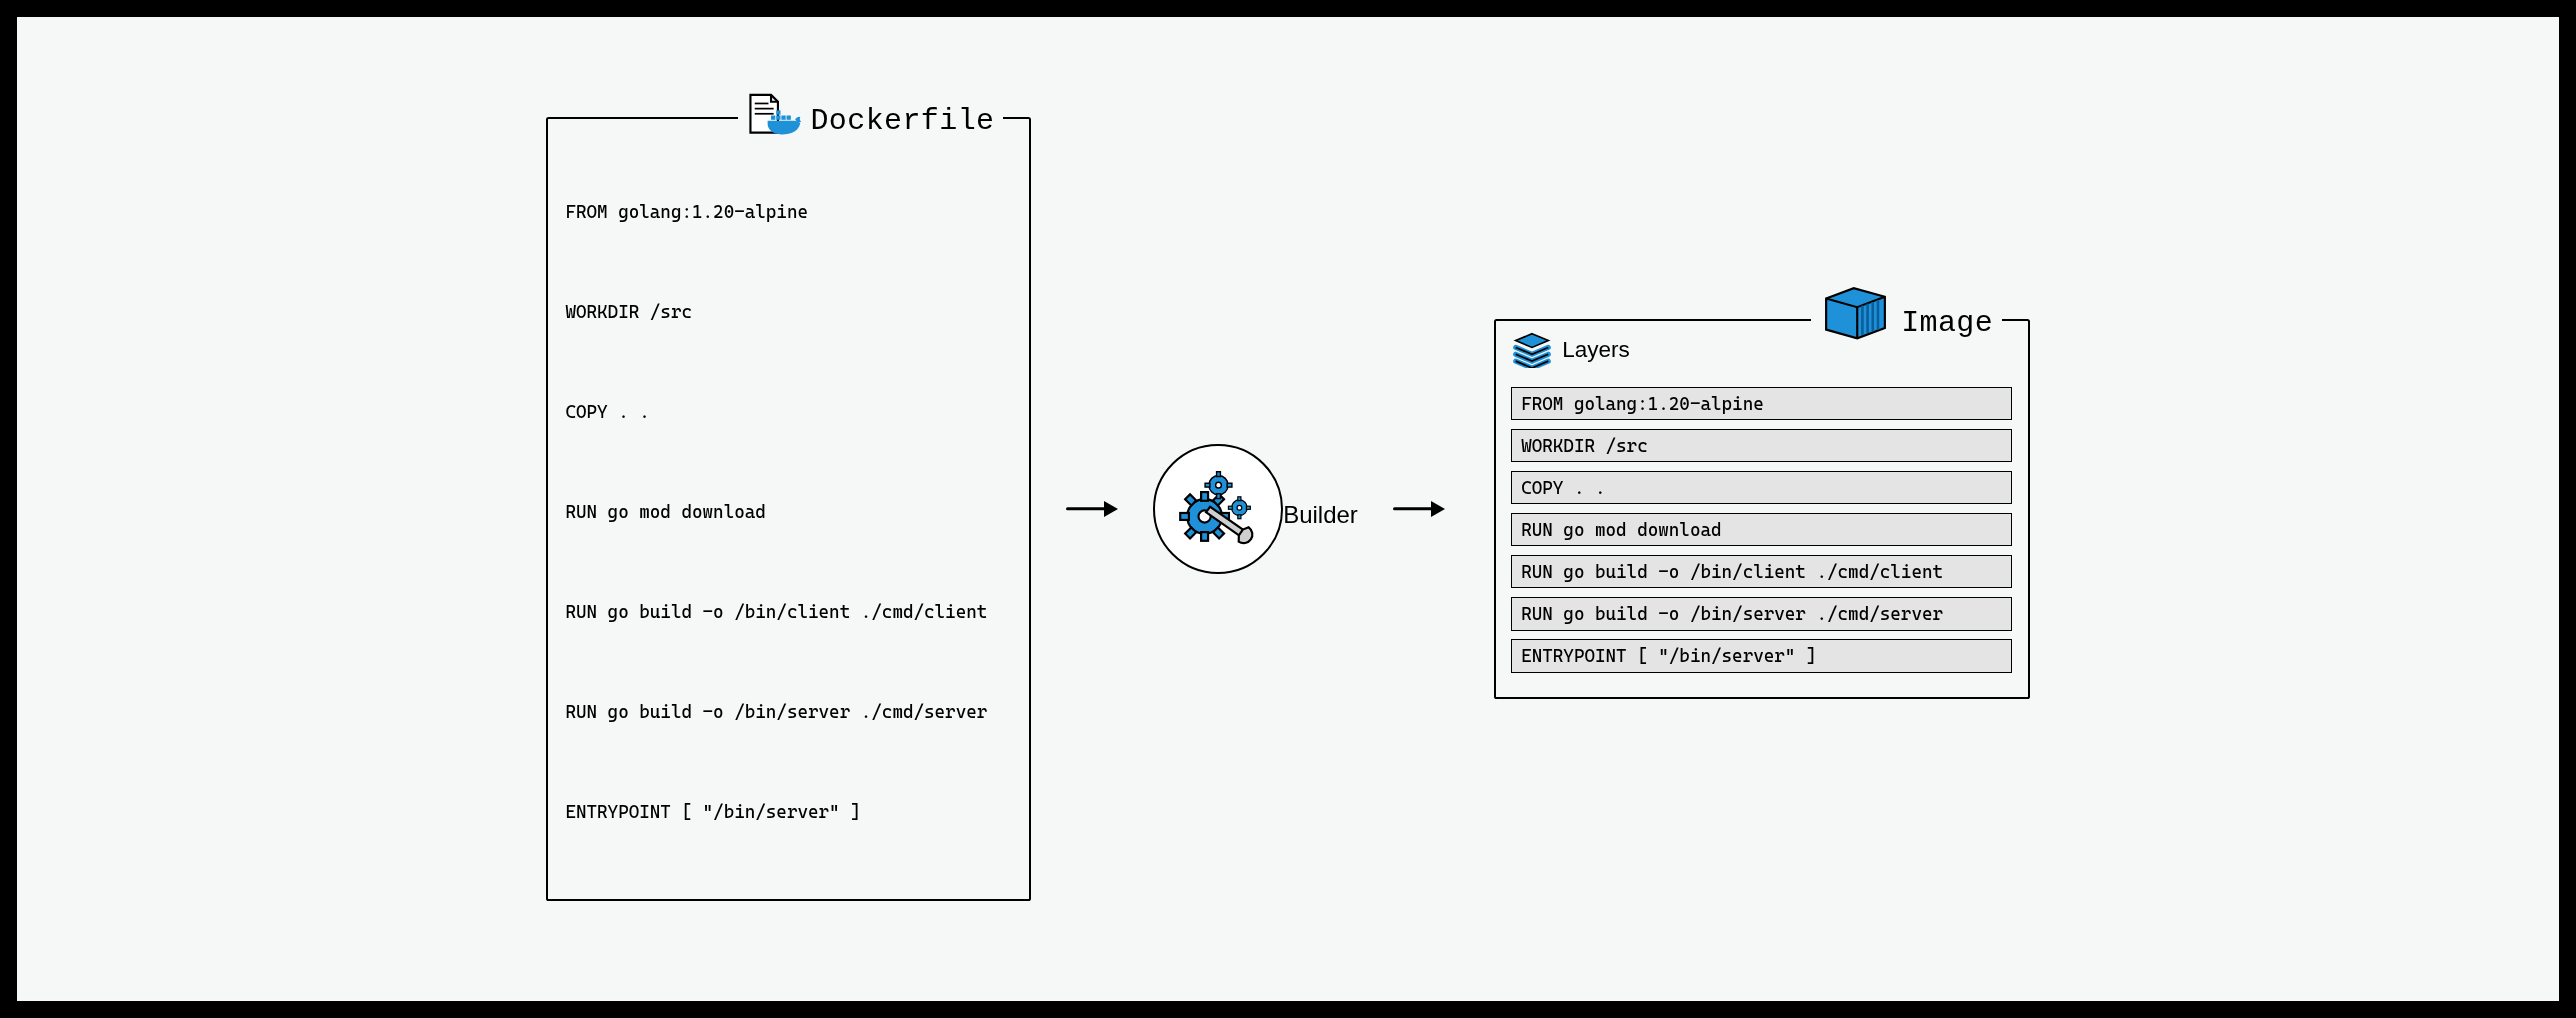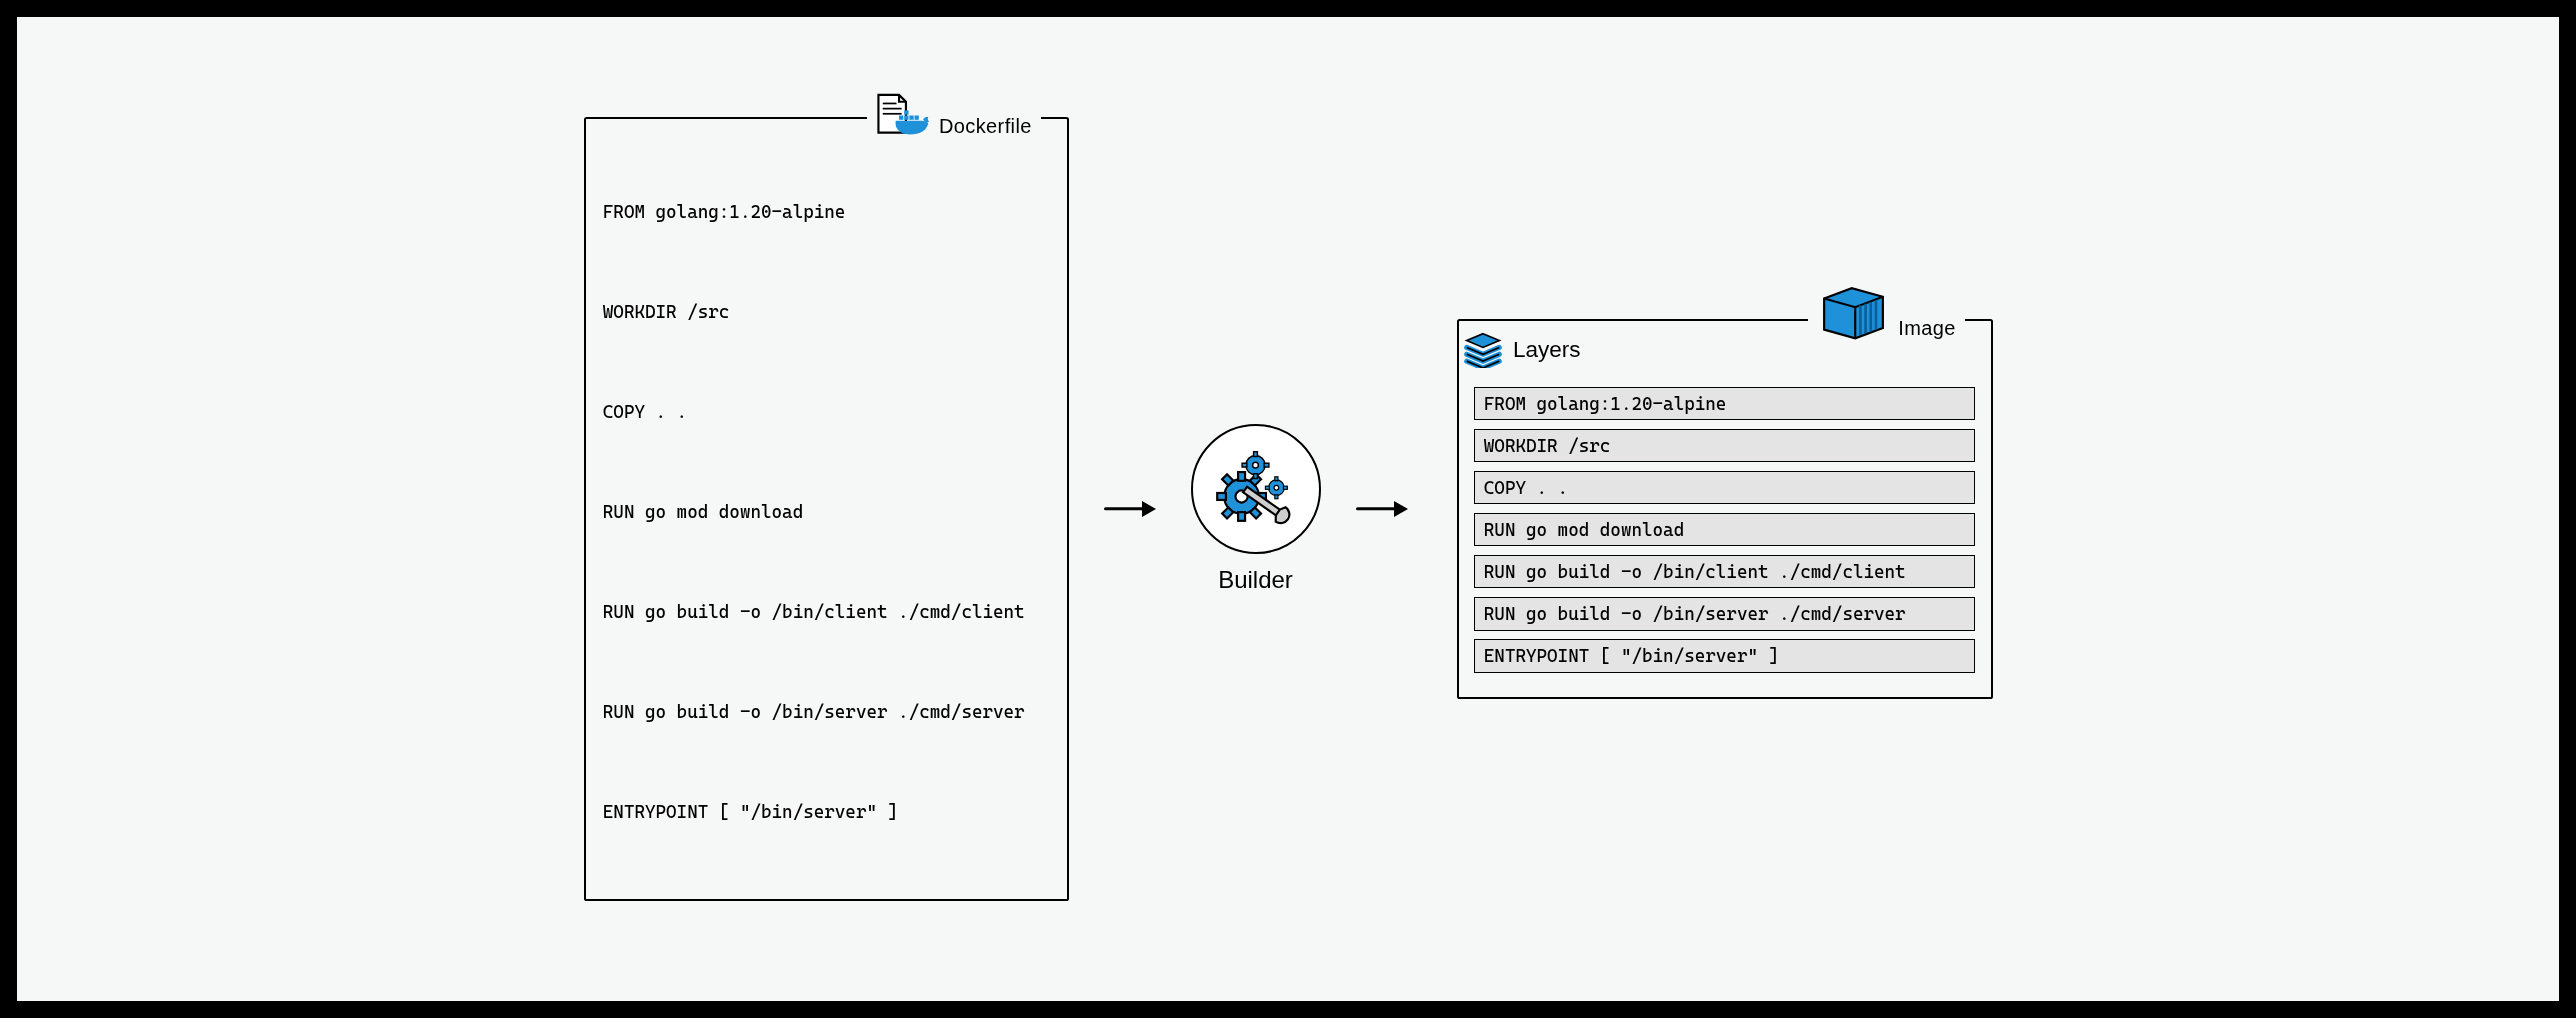--- a/index.html
+++ b/index.html
@@ -37,59 +37,59 @@
   .panel-legend {
     position: absolute;
     top: -26px;
     display: flex;
     align-items: flex-end;
     gap: 8.7px;
     background: #f6f7f7;
     padding: 0 8.7px;
   }
   .panel-legend .label {
-    font-size: 20px;
-    font-family: Liberation Sans, sans-serif;
+    font-size: 30px;
+    font-family: Liberation Mono, monospace;
     letter-spacing: 0.4px;
   }
 
   
   .dockerfile-panel { width: 485px; }
   .dockerfile-panel .panel-legend { right: 26px; }
   .dockerfile-lines {
     font-size: 18px;
     line-height: 1.15;
     white-space: pre;
   }
   .dockerfile-lines .line { margin: 19px 1.7px; }
 
   
   .image-panel { width: 536px; padding-top: 57px; margin-left: 14px; }
   .image-panel .panel-legend { right: 26px; top: -38px; }
   .layers-header {
     position: absolute;
-    top: 10.4px; left: 4px;
+    top: 10.4px; left: 16px;
     display: flex; align-items: center; gap: 10.4px;
     font-family: -apple-system, "Segoe UI", Arial, sans-serif;
     font-size: 22.5px;
     text-align: center;
   }
   .layer {
     border: 1.7px solid #000;
     background: #e4e4e4;
     font-size: 18px;
     padding: 5.2px 8.7px;
     margin: 8.7px 0;
     white-space: pre;
   }
 
   
   .builder-col {
     display: flex;
-    flex-direction: column;
+    flex-direction: row;
     align-items: center;
   }
   .builder-circle {
     width: 130px; height: 130px;
     border: 2.6px solid #000;
     border-radius: 50%;
     background: #fff;
     display: flex; align-items: center; justify-content: center;
     position: relative;
   }

